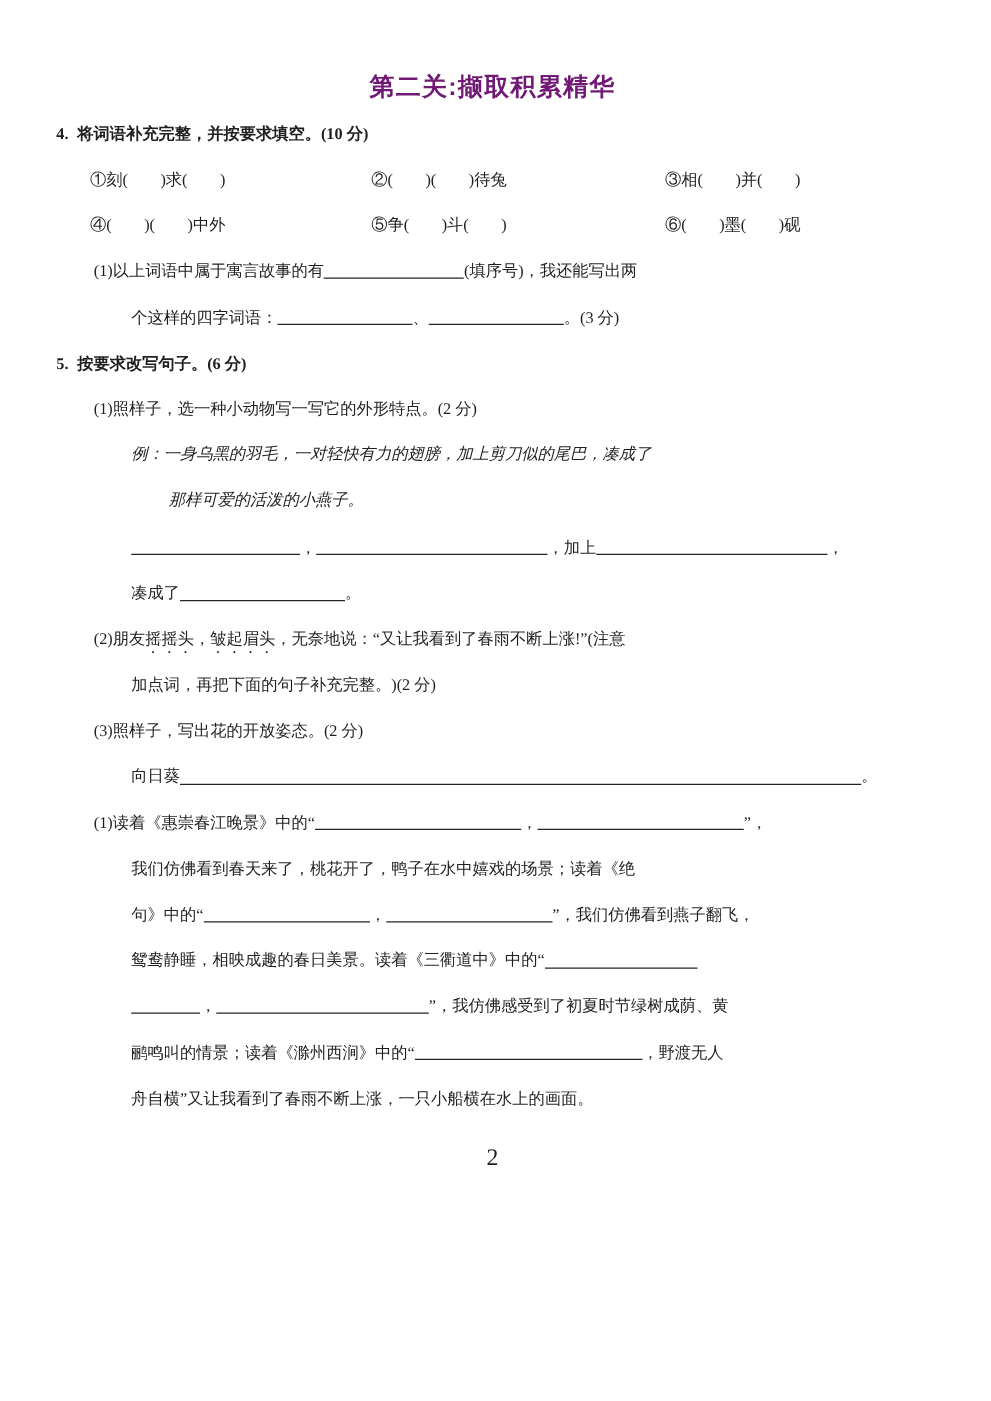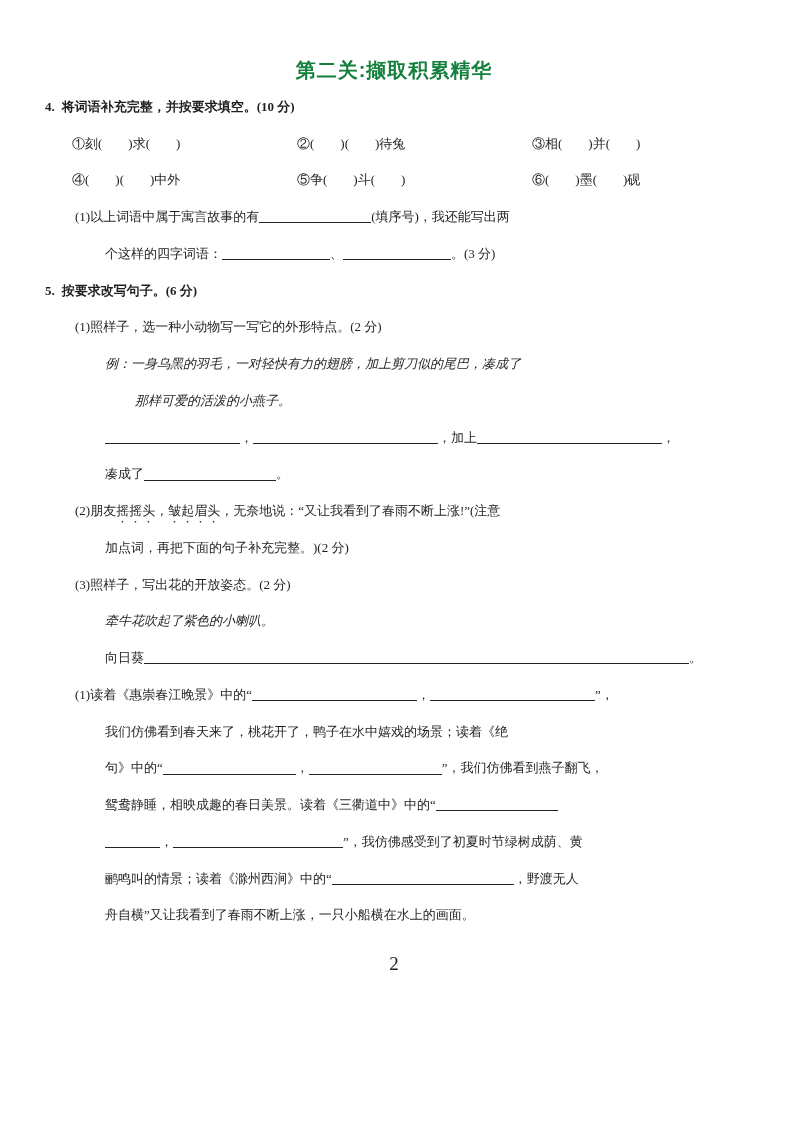--- a/index.html
+++ b/index.html
@@ -6,28 +6,28 @@
   body{
     width:793px;height:1121px;overflow:hidden;
     color:#1f1f1f;
     font-family:"Liberation Serif","DejaVu Serif",serif;
   }
   .page{box-sizing:border-box;width:793px;padding:52px 50px 0 45px;}
   .line{font-size:13px;line-height:36.75px;white-space:nowrap;}
   .title{
     text-align:center;
     font-family:"Liberation Sans","DejaVu Sans",sans-serif;
-    font-weight:700;color:#15803d;font-size:20px;letter-spacing:1px;
+    font-weight:700;color:#701a75;font-size:20px;letter-spacing:1px;
   }
   .qnum{font-weight:700;margin-right:7px;}
   .qstem{font-weight:700;}
   .ind1{padding-left:30px;}   
   .ind2{padding-left:60px;}   
   .ind3{padding-left:90px;}   
-  .kai{font-style:italic;}    
+  .kai{font-style:italic;font-family:Liberation Mono, monospace;}    
   .wrow{padding-left:27px;text-decoration:underline;}
   .wc{display:inline-block;}
   .wc1{width:225px;}
   .wc2{width:235px;}
   .bl{display:inline-block;height:1em;border-bottom:1.5px solid #242424;vertical-align:-0.18em;}
   .w55{width:55px}.w102{width:102px}.w108{width:108px}.w112{width:112px}
   .w122{width:122px}.w132{width:132px}.w133{width:133px}.w135{width:135px}
   .w165{width:165px}.w170{width:170px}.w182{width:182px}.w185{width:185px}
   .w228{width:228px}.w545{width:545px}
   .emph{
@@ -66,21 +66,20 @@
 
   <div class="line ind2"><span>凑成了</span><span class="bl w132"></span><span>。</span></div>
 
   <div class="line ind1"><span>(2)朋友</span><span class="emph">摇摇头</span><span>，</span><span class="emph">皱起眉头</span><span>，无奈地说：“又让我看到了春雨不断上涨!”(注意</span></div>
 
   <div class="line ind2"><span>加点词，再把下面的句子补充完整。)(2 分)</span></div>
 
 
   <div class="line ind1"><span>(3)照样子，写出花的开放姿态。(2 分)</span></div>
 
-  <div class="line ind2 kai"><span>牵牛花吹起了紫色的小喇叭。</span></div>
 
   <div class="line ind2"><span>向日葵</span><span class="bl w545"></span><span>。</span></div>
 
 
   <div class="line ind1"><span>(1)读着《惠崇春江晚景》中的“</span><span class="bl w165"></span><span>，</span><span class="bl w165"></span><span>”，</span></div>
 
   <div class="line ind2"><span>我们仿佛看到春天来了，桃花开了，鸭子在水中嬉戏的场景；读着《绝</span></div>
 
   <div class="line ind2"><span>句》中的“</span><span class="bl w133"></span><span>，</span><span class="bl w133"></span><span>”，我们仿佛看到燕子翻飞，</span></div>
 

